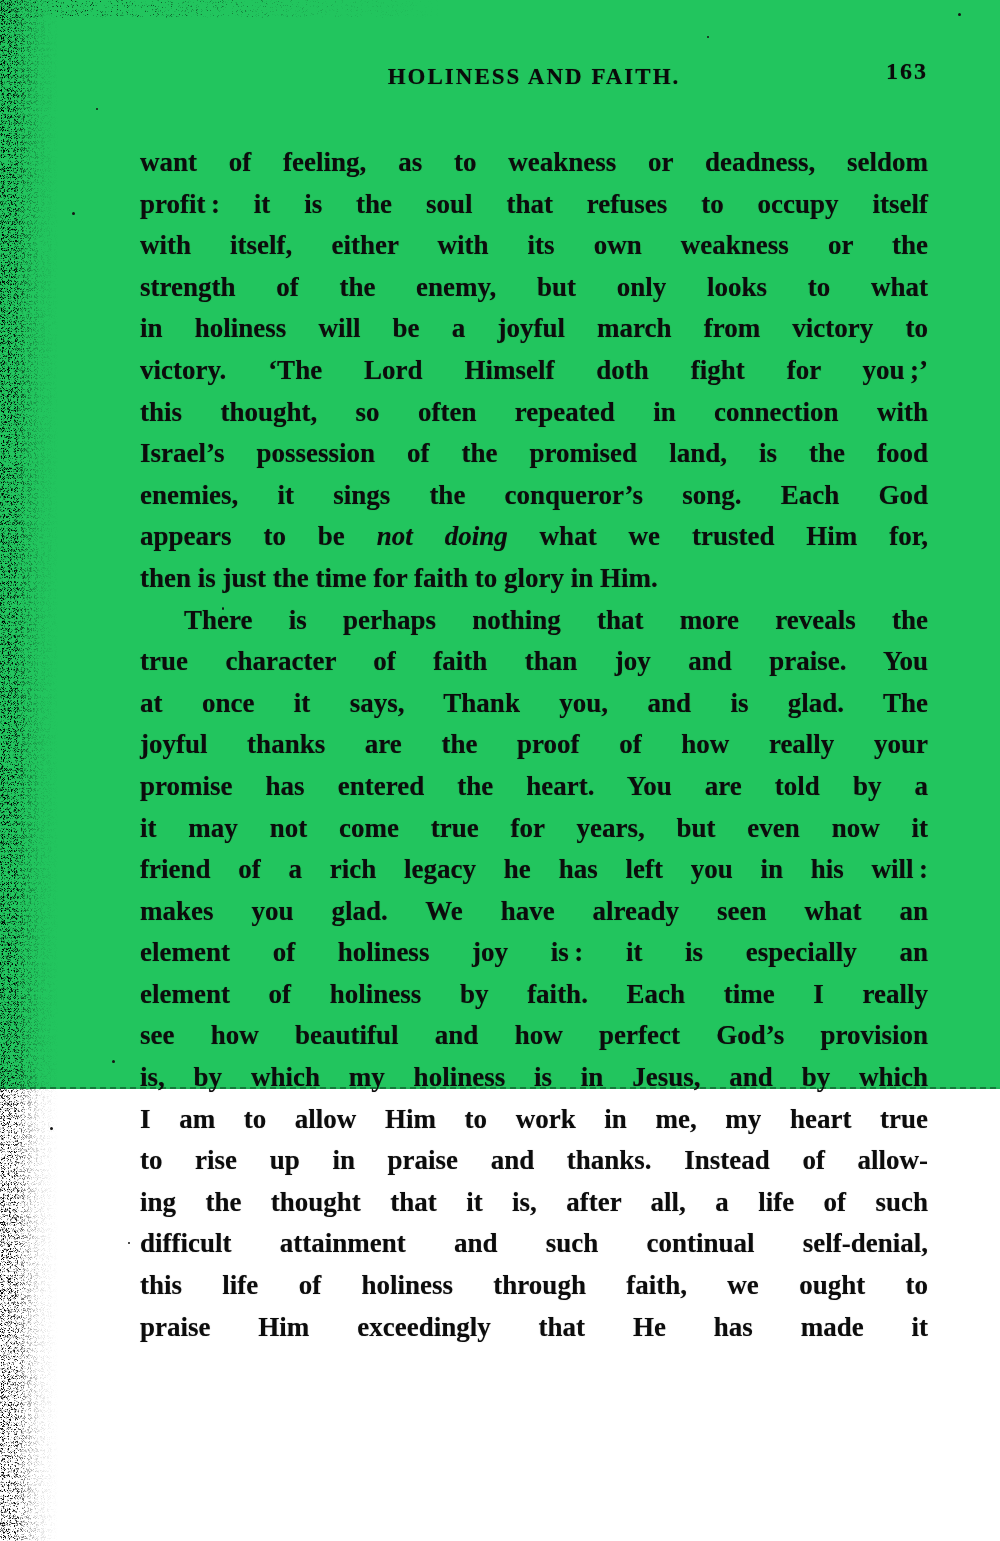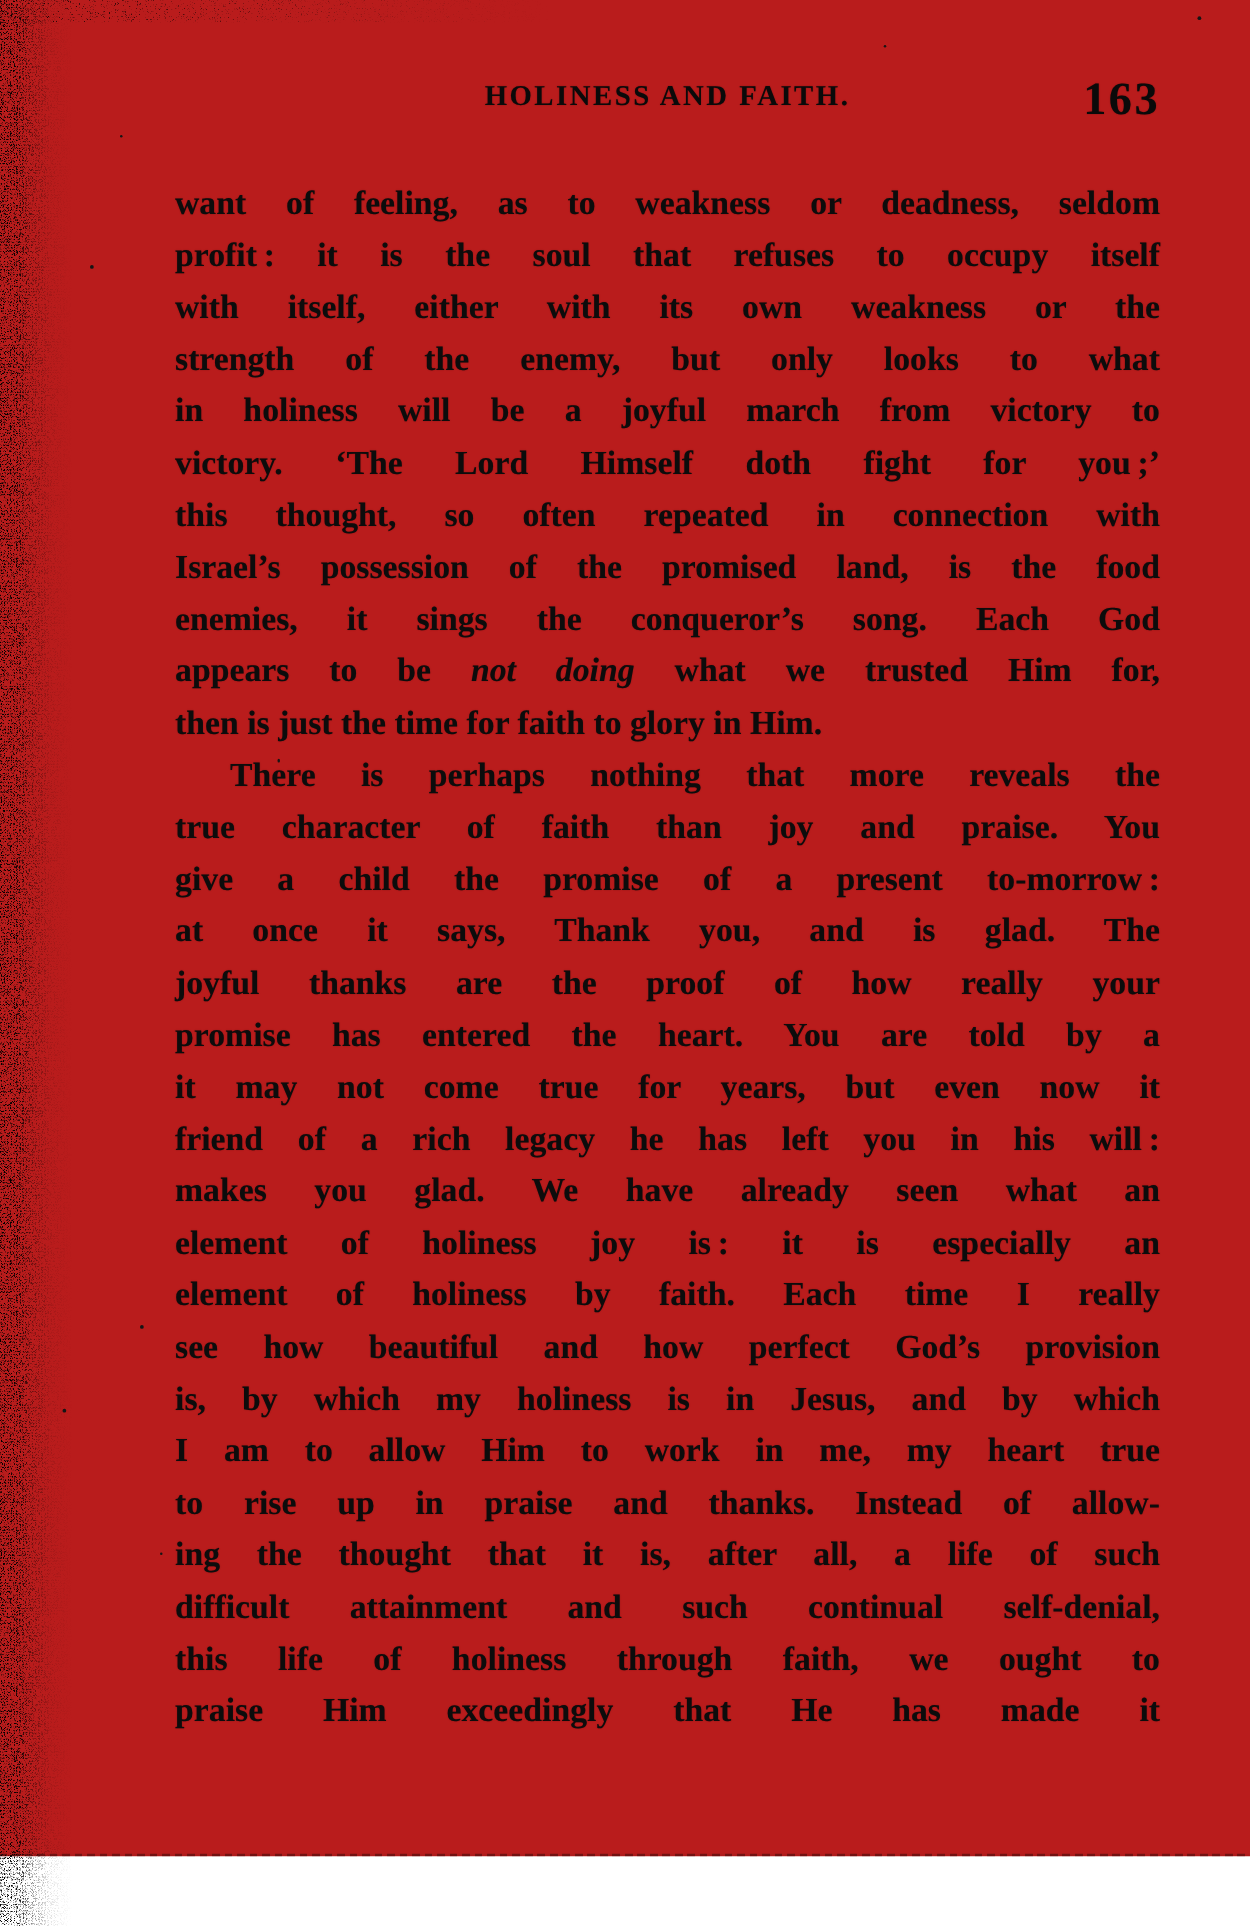--- a/index.html
+++ b/index.html
@@ -4,22 +4,22 @@
 <style>
   html, body {
     margin: 0; padding: 0;
     width: 1000px; height: 1541px;
     background: #ffffff;
     overflow: hidden;
     font-family: "Liberation Serif", serif;
   }
   .page {
     position: relative;
-    width: 1000px; height: 1485px;
-    background: #b91c1c;
+    width: 1000px; height: 1089px;
+    background: #22c55e;
   }
   
   .noise {
     position: absolute;
     display: block;
   }
   .noise-left {
     left: 0; top: 0;
     -webkit-mask-image: linear-gradient(to right, rgba(0,0,0,1) 0px, rgba(0,0,0,.95) 14px, rgba(0,0,0,.45) 26px, rgba(0,0,0,.12) 40px, rgba(0,0,0,0) 58px);
     mask-image: linear-gradient(to right, rgba(0,0,0,1) 0px, rgba(0,0,0,.95) 14px, rgba(0,0,0,.45) 26px, rgba(0,0,0,.12) 40px, rgba(0,0,0,0) 58px);
@@ -56,21 +56,21 @@
     font-weight: bold;
     font-size: 23px;
     letter-spacing: 2px;
     color: #0a0a0a;
     text-shadow: 0 0 1px rgba(0,0,0,.45);
   }
   .pagenum {
     position: absolute;
     right: 0; top: -6px;
     font-weight: bold;
-    font-size: 37px;
+    font-size: 24px;
     letter-spacing: 2px;
     color: #0a0a0a;
     text-shadow: 0 0 1px rgba(0,0,0,.45);
   }
   .bodytext {
     margin-top: 44px;
   }
   .line {
     font-size: 27px;
     font-weight: bold;
@@ -135,21 +135,20 @@
       <div class="line">in holiness will be a joyful march from victory to</div>
       <div class="line">victory. ‘The Lord Himself doth fight for you ;’</div>
       <div class="line">this thought, so often repeated in connection with</div>
       <div class="line">Israel’s possession of the promised land, is the food</div>
       <div class="line">enemies, it sings the conqueror’s song. Each God</div>
       <div class="line"><span>appears to be </span><span class="it">not doing</span><span> what we trusted Him for,</span></div>
       <div class="line endpara">then is just the time for faith to glory in Him.</div>
 
       <div class="line indent">There is perhaps nothing that more reveals the</div>
       <div class="line">true character of faith than joy and praise. You</div>
-      <div class="line">give a child the promise of a present to-morrow :</div>
       <div class="line">at once it says, Thank you, and is glad. The</div>
       <div class="line">joyful thanks are the proof of how really your</div>
       <div class="line">promise has entered the heart. You are told by a</div>
       <div class="line">it may not come true for years, but even now it</div>
       <div class="line">friend of a rich legacy he has left you in his will :</div>
       <div class="line">makes you glad. We have already seen what an</div>
       <div class="line">element of holiness joy is : it is especially an</div>
       <div class="line">element of holiness by faith. Each time I really</div>
       <div class="line">see how beautiful and how perfect God’s provision</div>
       <div class="line">is, by which my holiness is in Jesus, and by which</div>

